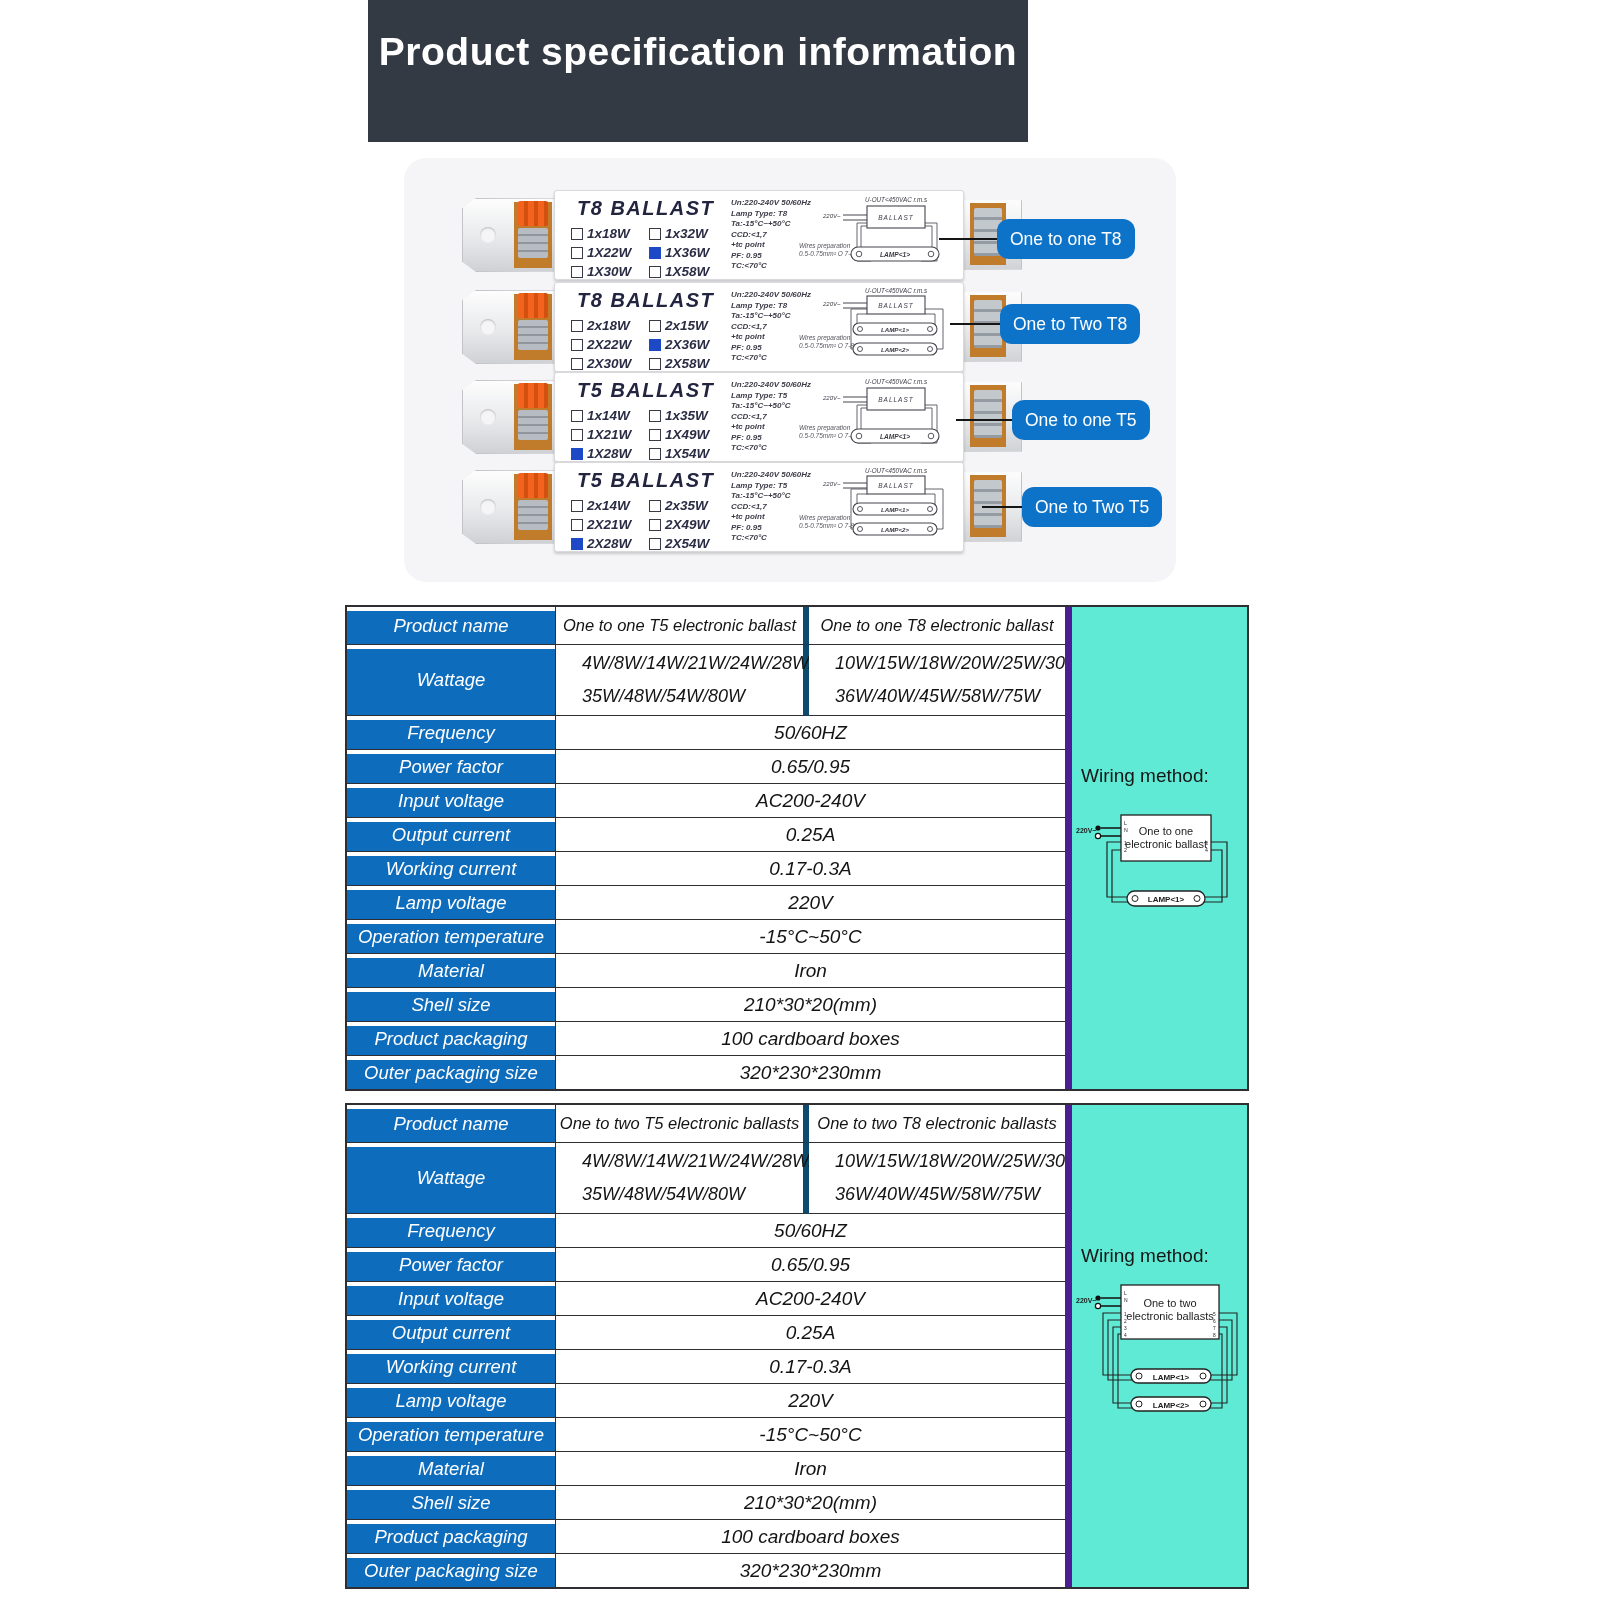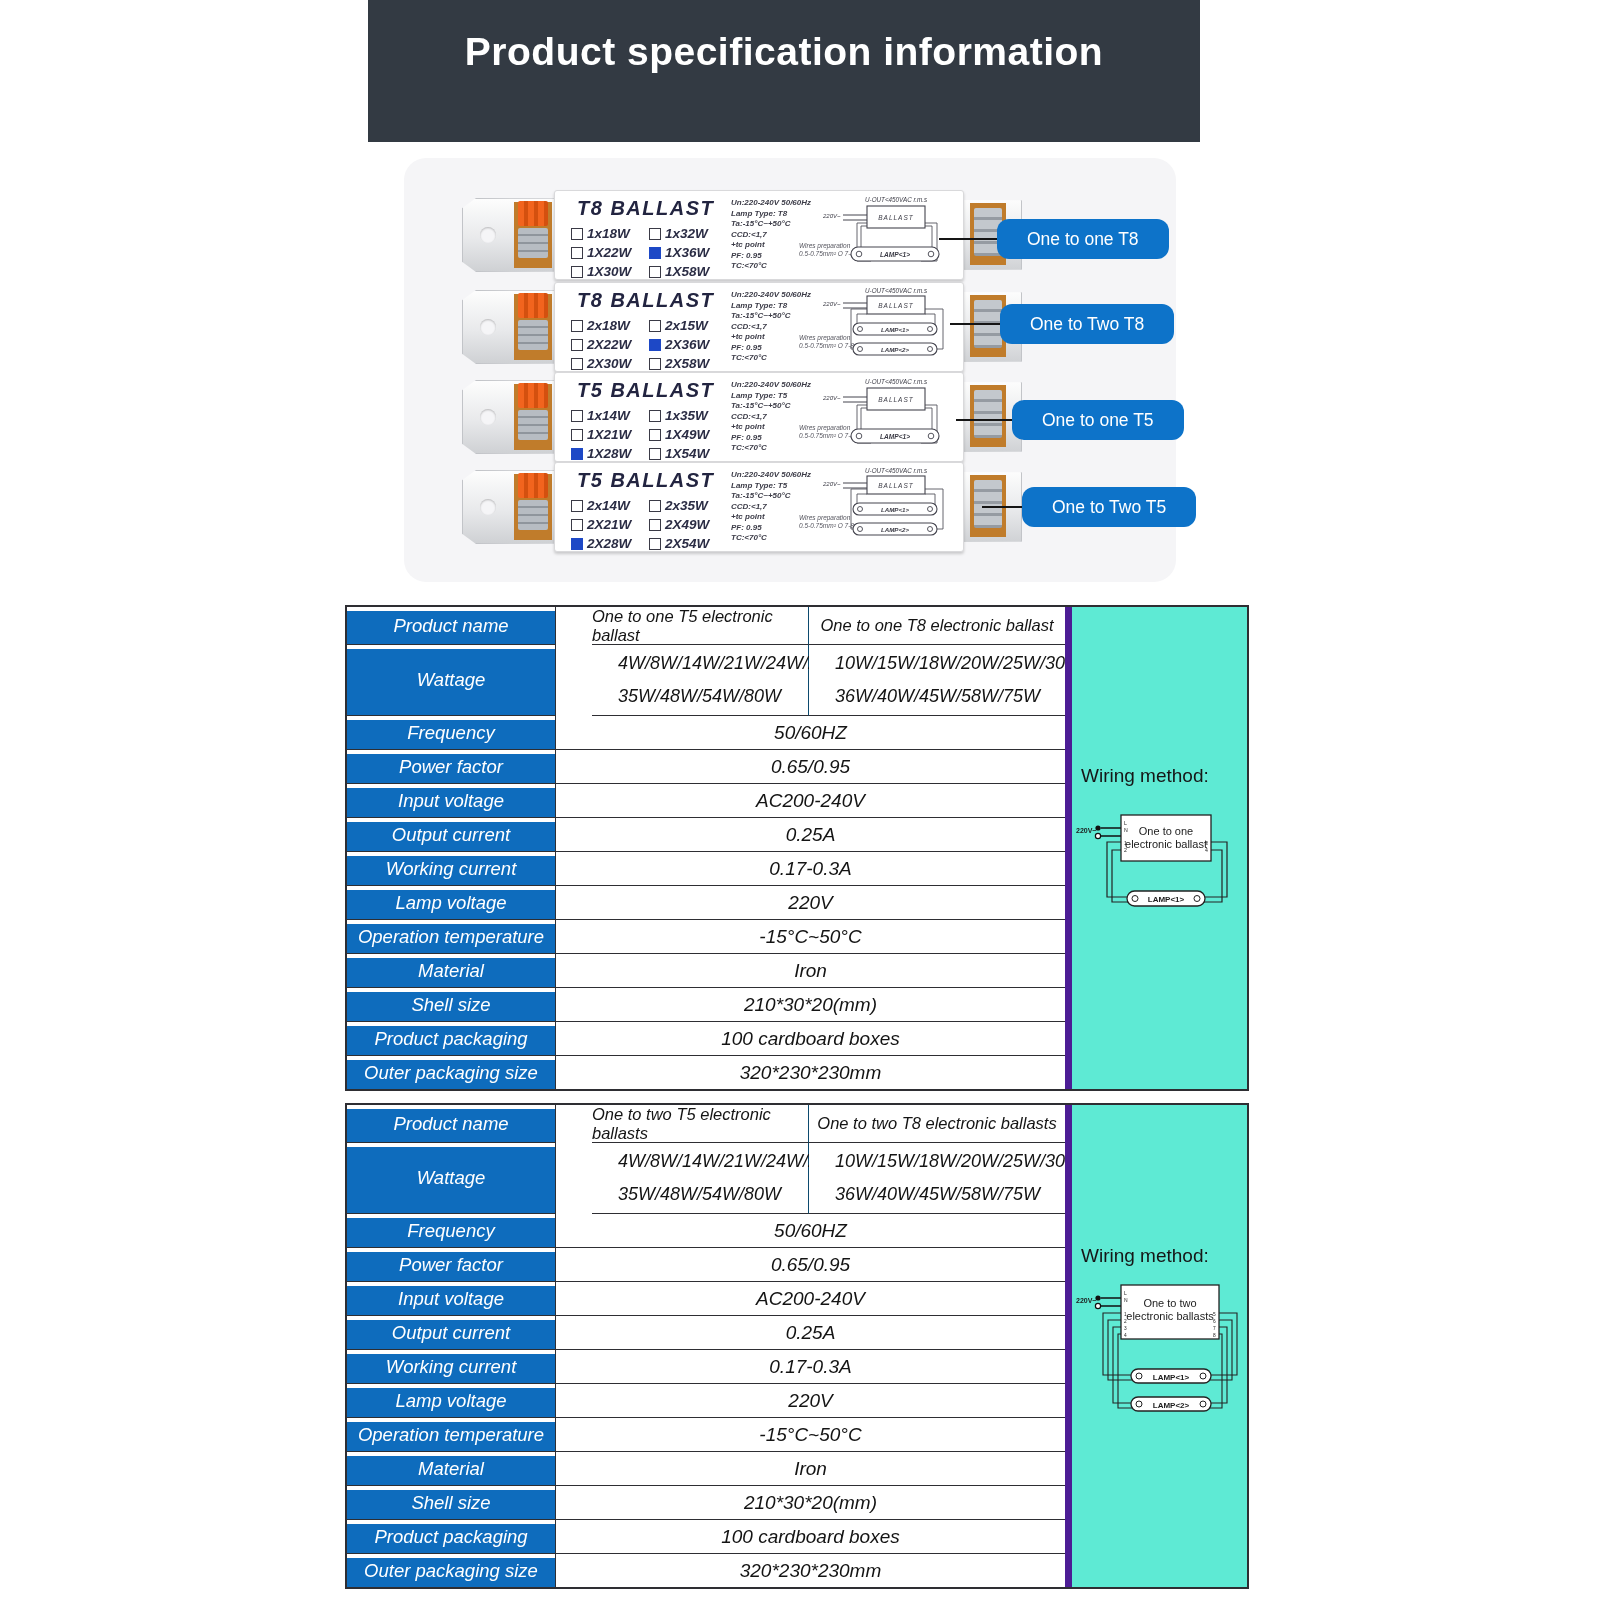--- a/index.html
+++ b/index.html
@@ -1,20 +1,20 @@
 <!DOCTYPE html>
 <html><head>
 <meta charset="utf-8">
 <style>
   html,body{margin:0;padding:0;background:#fff;}
   .page{position:relative;width:1600px;height:1600px;background:#fff;overflow:hidden;
         font-family:"Liberation Sans",sans-serif;color:#222;}
 
   
-  .banner{position:absolute;left:368px;top:0;width:832px;height:142px;background:#333a43;
+  .banner{position:absolute;left:368px;top:0;width:660px;height:142px;background:#333a43;
           color:#fff;text-align:center;}
   .banner h1{margin:0;padding-top:30px;font-size:39px;font-weight:700;letter-spacing:.5px;}
   .banner p{margin:10px 0 0 0;font-size:24px;font-weight:400;}
 
   
   .product-card{position:absolute;left:404px;top:158px;width:772px;height:424px;
                 background:#f5f5f7;border-radius:22px;}
 
   .ballast{position:absolute;left:462px;width:560px;height:90px;}
   .b0{top:190px}.b1{top:282px}.b2{top:372px}.b3{top:462px}
@@ -43,39 +43,39 @@
   .box.checked{background:#1d48c6;border-color:#1d48c6;}
   .olabel{font-size:13.5px;font-weight:700;color:#2b2d45;white-space:nowrap;}
   .bspecs{position:absolute;left:176px;top:7px;width:102px;font-size:8px;line-height:1.32;
           font-weight:600;color:#3c3c48;}
   .bwires{position:absolute;left:244px;top:51px;width:82px;font-size:6.5px;line-height:1.3;color:#55555e;}
   .bdiag{position:absolute;right:2px;top:2px;}
   .bdiag text{font-family:"Liberation Sans",sans-serif;fill:#3b3b45;}
 
   
   .callout{position:absolute;height:40px;background:#0d73c9;color:#fff;border-radius:12px;
-           display:flex;align-items:center;padding:0 30px;font-size:17.5px;white-space:nowrap;}
+           display:flex;align-items:center;padding:0 13px;font-size:17.5px;white-space:nowrap;}
   .callout::before{content:"";position:absolute;right:100%;top:50%;margin-top:-1px;height:2px;background:#151515;}
   .co0{left:997px;top:219px}.co0::before{width:58px}
   .co1{left:1000px;top:304px}.co1::before{width:50px}
   .co2{left:1012px;top:400px}.co2::before{width:56px}
   .co3{left:1022px;top:487px}.co3::before{width:40px}
 
   
   .spec-table{position:absolute;left:345px;width:900px;border:2px solid #2e2e33;background:#fff;display:flex;}
   .t1{top:605px}.t2{top:1103px}
   .tbl-grid{width:718px;display:grid;grid-template-columns:209px 253px 256px;}
   .trow{display:contents;}
   .cell{display:flex;align-items:center;justify-content:center;border-bottom:1px solid #2e2e33;
         font-size:19px;color:#141414;background:#fff;font-style:italic;}
   .cell.last{border-bottom:none;}
   .h-name{height:37px}.h-watt{height:70px}.h-def{height:33px}
   .lbl{background:#0e6cbd;color:#fff;font-size:18.5px;border-right:1px solid #2e2e33;
        box-shadow:inset 0 4px 0 #fff;text-align:center;padding:0 2px;}
-  .dcell.vr{border-right:1px solid #0c4a6e;margin-left:36px;}
+  .dcell.vr{border-right:6px solid #0c4a6e;}
   .dcell.name{font-size:16.5px;}
   .dcell.watt{justify-content:flex-start;text-align:left;padding-left:26px;font-size:18px;
               line-height:1.85;white-space:pre-line;}
   .tbl-wire{width:180px;border-left:7px solid #4c1d95;position:relative;background:#5eead4;}
   .wire-title{position:absolute;left:9px;font-size:19px;color:#161616;}
   .t1 .wire-title{top:158px}.t2 .wire-title{top:140px}
   .wire-svg{position:absolute;left:3px;}
   .t1 .wire-svg{top:194px}.t2 .wire-svg{top:168px}
   .wire-svg text{font-family:"Liberation Sans",sans-serif;fill:#1c1c1c;}
 </style>

